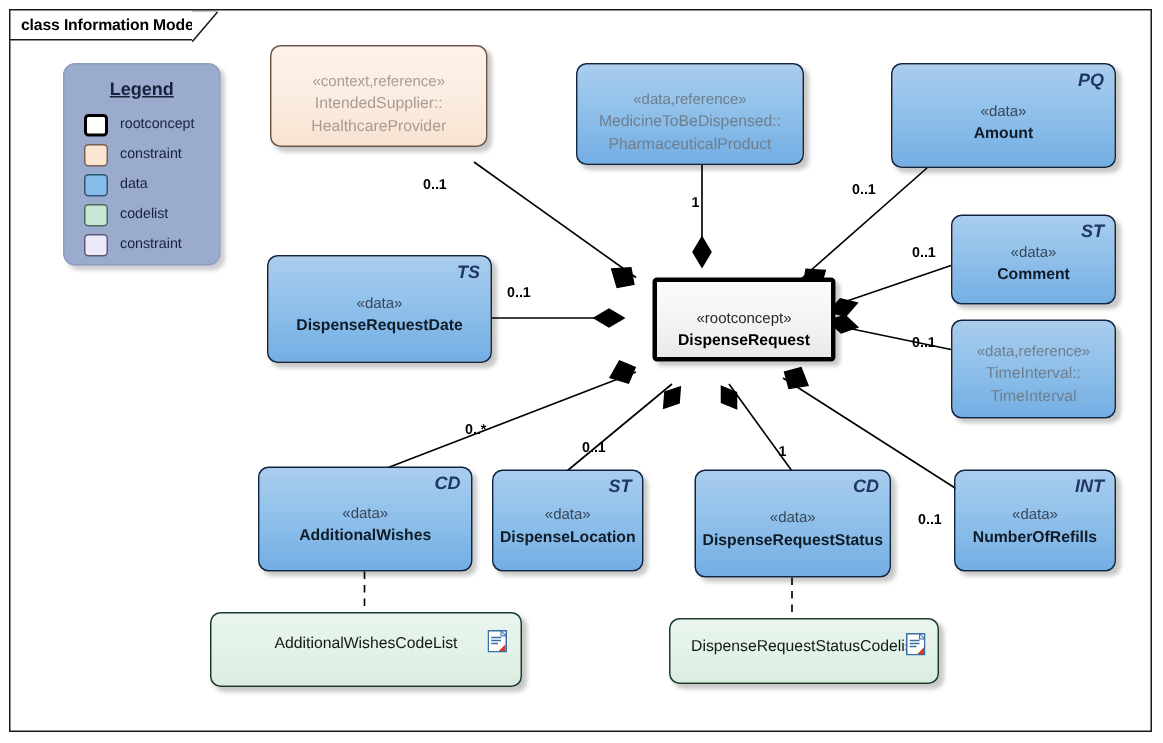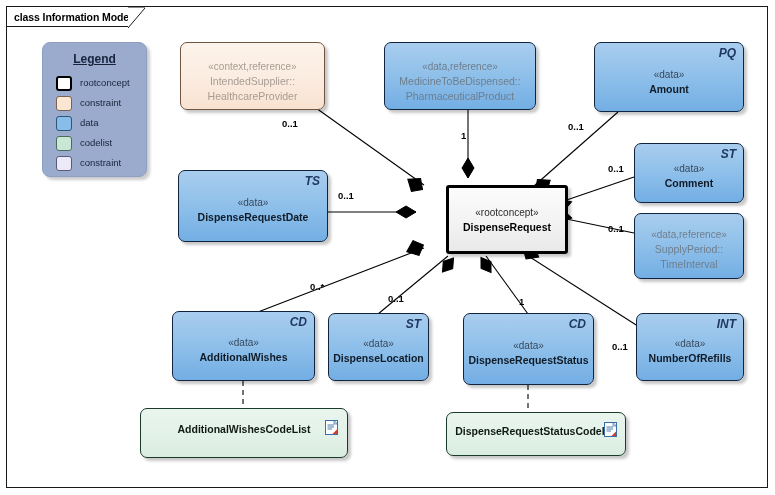--- a/index.html
+++ b/index.html
@@ -132,21 +132,21 @@
   .n-codelist {
     border: 1px solid #1a3a2a;
     background: linear-gradient(to bottom, #e9f5ee 0%, #e2f1e7 60%, #d9ecdf 100%);
   }
   .n-codelist .cl-name {
     position: absolute;
     left: 0; right: 0;
     top: 14px;
     text-align: center;
     font-size: 10.5px;
-    font-weight: bold;
+    font-weight: normal;
     color: #0f1a14;
   }
   
   .n-root {
     border: 3px solid #000000;
     border-radius: 3px;
     background: linear-gradient(to bottom, #fcfcfc 0%, #f2f2f2 60%, #e9e9e9 100%);
   }
   .n-root .stereo { color: #2a2a2a; }
   .n-root .nname { color: #000000; }
@@ -309,21 +309,21 @@
     <div class="legend-row" style="top:92px;">
       <span class="legend-swatch sw-codelist"></span>
       <span class="legend-label">codelist</span>
     </div>
     <div class="legend-row" style="top:112px;">
       <span class="legend-swatch sw-constraint"></span>
       <span class="legend-label">constraint</span>
     </div>
   </div>
 
-  <div class="node n-container" style="left:180px; top:42px; width:145px; height:68px;">
+  <div class="node n-container" style="left:180px; top:30px; width:145px; height:68px;">
     <div class="lines" style="top:16px;">
       <div class="stereo">«context,reference»</div>
       <div class="nname">IntendedSupplier::</div>
       <div class="nname">HealthcareProvider</div>
     </div>
   </div>
 
   <div class="node n-data n-dataref" style="left:384px; top:42px; width:152px; height:68px;">
     <div class="lines" style="top:16px;">
       <div class="stereo">«data,reference»</div>
@@ -344,34 +344,34 @@
     <span class="tmark">ST</span>
     <div class="lines" style="top:17px;">
       <div class="stereo">«data»</div>
       <div class="nname">Comment</div>
     </div>
   </div>
 
   <div class="node n-data n-dataref" style="left:634px; top:213px; width:110px; height:66px;">
     <div class="lines" style="top:13px;">
       <div class="stereo">«data,reference»</div>
-      <div class="nname">SupplyPeriod::</div>
+      <div class="nname">TimeInterval::</div>
       <div class="nname">TimeInterval</div>
     </div>
   </div>
 
   <div class="node n-data" style="left:178px; top:170px; width:150px; height:72px;">
     <span class="tmark">TS</span>
     <div class="lines" style="top:24px;">
       <div class="stereo">«data»</div>
       <div class="nname">DispenseRequestDate</div>
     </div>
   </div>
 
-  <div class="node n-root" style="left:446px; top:185px; width:122px; height:69px;">
+  <div class="node n-root" style="left:435px; top:185px; width:122px; height:56px;">
     <div class="lines" style="top:17px;">
       <div class="stereo">«rootconcept»</div>
       <div class="nname">DispenseRequest</div>
     </div>
   </div>
 
   <div class="node n-data" style="left:172px; top:311px; width:143px; height:70px;">
     <span class="tmark">CD</span>
     <div class="lines" style="top:23px;">
       <div class="stereo">«data»</div>

